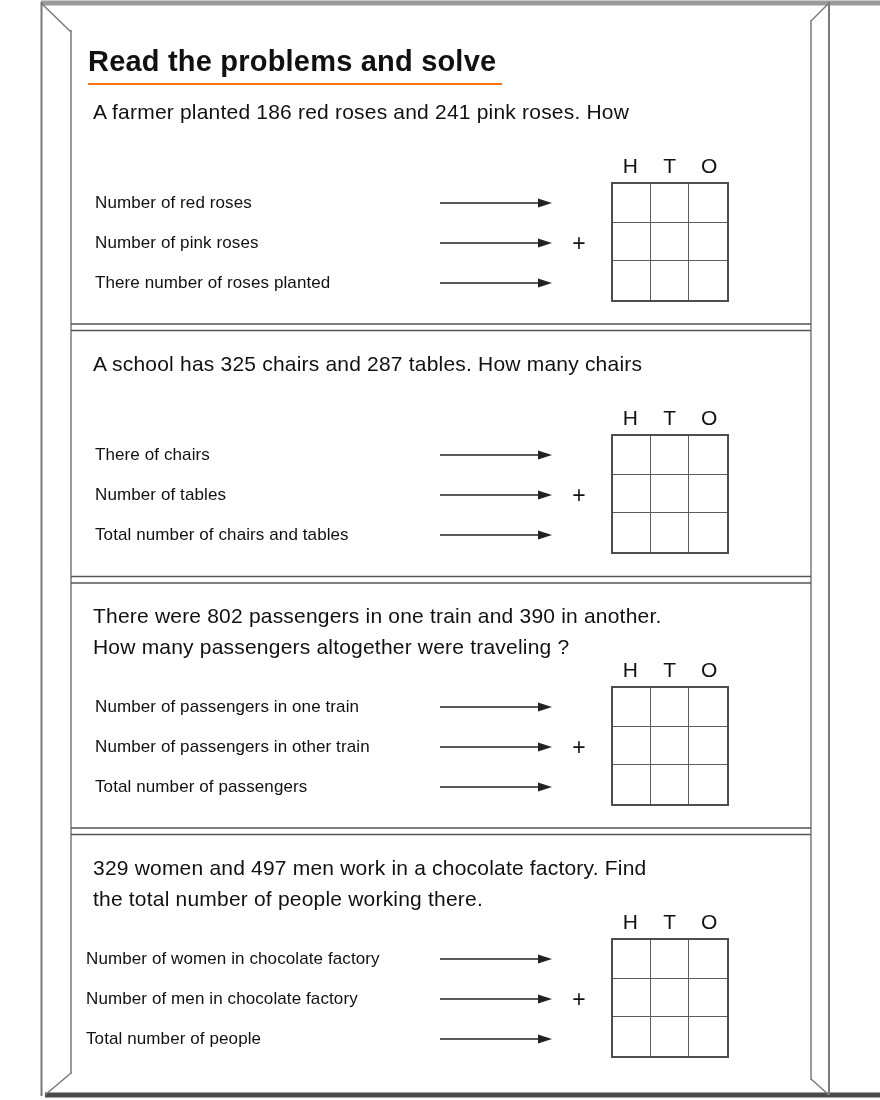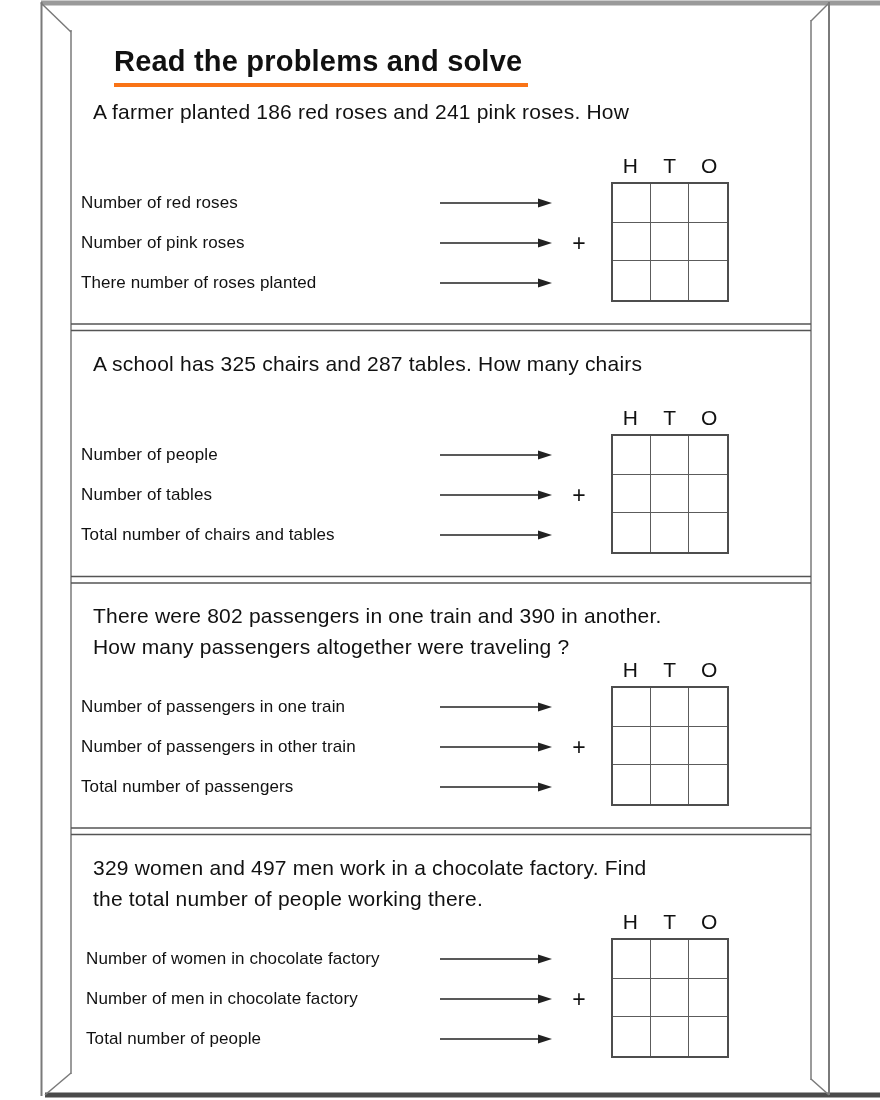--- a/index.html
+++ b/index.html
@@ -4,34 +4,34 @@
 <style>
   html,body{margin:0;padding:0;}
   body{
     width:880px;height:1100px;position:relative;background:#ffffff;
     font-family:"Liberation Sans", sans-serif;color:#111;overflow:hidden;
   }
   .frame-svg{position:absolute;left:0;top:0;width:880px;height:1100px;z-index:0;}
   .title{
     position:absolute;left:88px;top:26px;z-index:2;
     font-size:29px;font-weight:bold;letter-spacing:0.2px;
-    border-bottom:4px solid #f97316;padding:0 6px 5px 0;white-space:nowrap;margin-left:26px;
+    border-bottom:2px solid #f97316;padding:0 6px 5px 0;white-space:nowrap;
   }
   .problem{position:absolute;left:71px;width:744px;height:246px;z-index:1;}
   .p1{top:78px;}
   .p2{top:330px;}
   .p3{top:582px;}
   .p4{top:834px;}
   .question{
     position:absolute;left:22px;top:18px;
     font-size:21px;line-height:31px;letter-spacing:0.2px;white-space:nowrap;
   }
   .question div{white-space:nowrap;}
   .row-label{
-    position:absolute;left:10px;height:20px;
+    position:absolute;left:24px;height:20px;
     font-size:17px;line-height:20px;white-space:nowrap;letter-spacing:0.1px;
   }
   .rl1{top:115px;} .rl2{top:155px;} .rl3{top:195px;}
   .arrow{position:absolute;left:369px;width:112px;height:12px;}
   .ar1{top:119px;} .ar2{top:159px;} .ar3{top:199px;}
   .plus{
     position:absolute;left:496px;top:151px;width:24px;height:28px;
     font-size:23px;line-height:28px;text-align:center;
   }
   .hto{
@@ -115,21 +115,21 @@
     <div class="cell"></div>
       <div class="cell"></div>
       <div class="cell"></div>
   </div>
 </section>
 
 <section class="problem p2">
   <div class="question">
     <div>A school has 325 chairs and 287 tables. How many chairs</div>
   </div>
-  <div class="row-label rl1">Number of people</div>
+  <div class="row-label rl1">There of chairs</div>
   <div class="row-label rl2">Number of tables</div>
   <div class="row-label rl3">Total number of chairs and tables</div>
   <svg class="arrow ar1" viewBox="0 0 112 12">
       <line x1="0" y1="6" x2="99" y2="6" stroke="#222" stroke-width="1.6"></line>
       <polygon points="98,1.5 112,6 98,10.5" fill="#222"></polygon>
     </svg>
   <svg class="arrow ar2" viewBox="0 0 112 12">
       <line x1="0" y1="6" x2="99" y2="6" stroke="#222" stroke-width="1.6"></line>
       <polygon points="98,1.5 112,6 98,10.5" fill="#222"></polygon>
     </svg>

